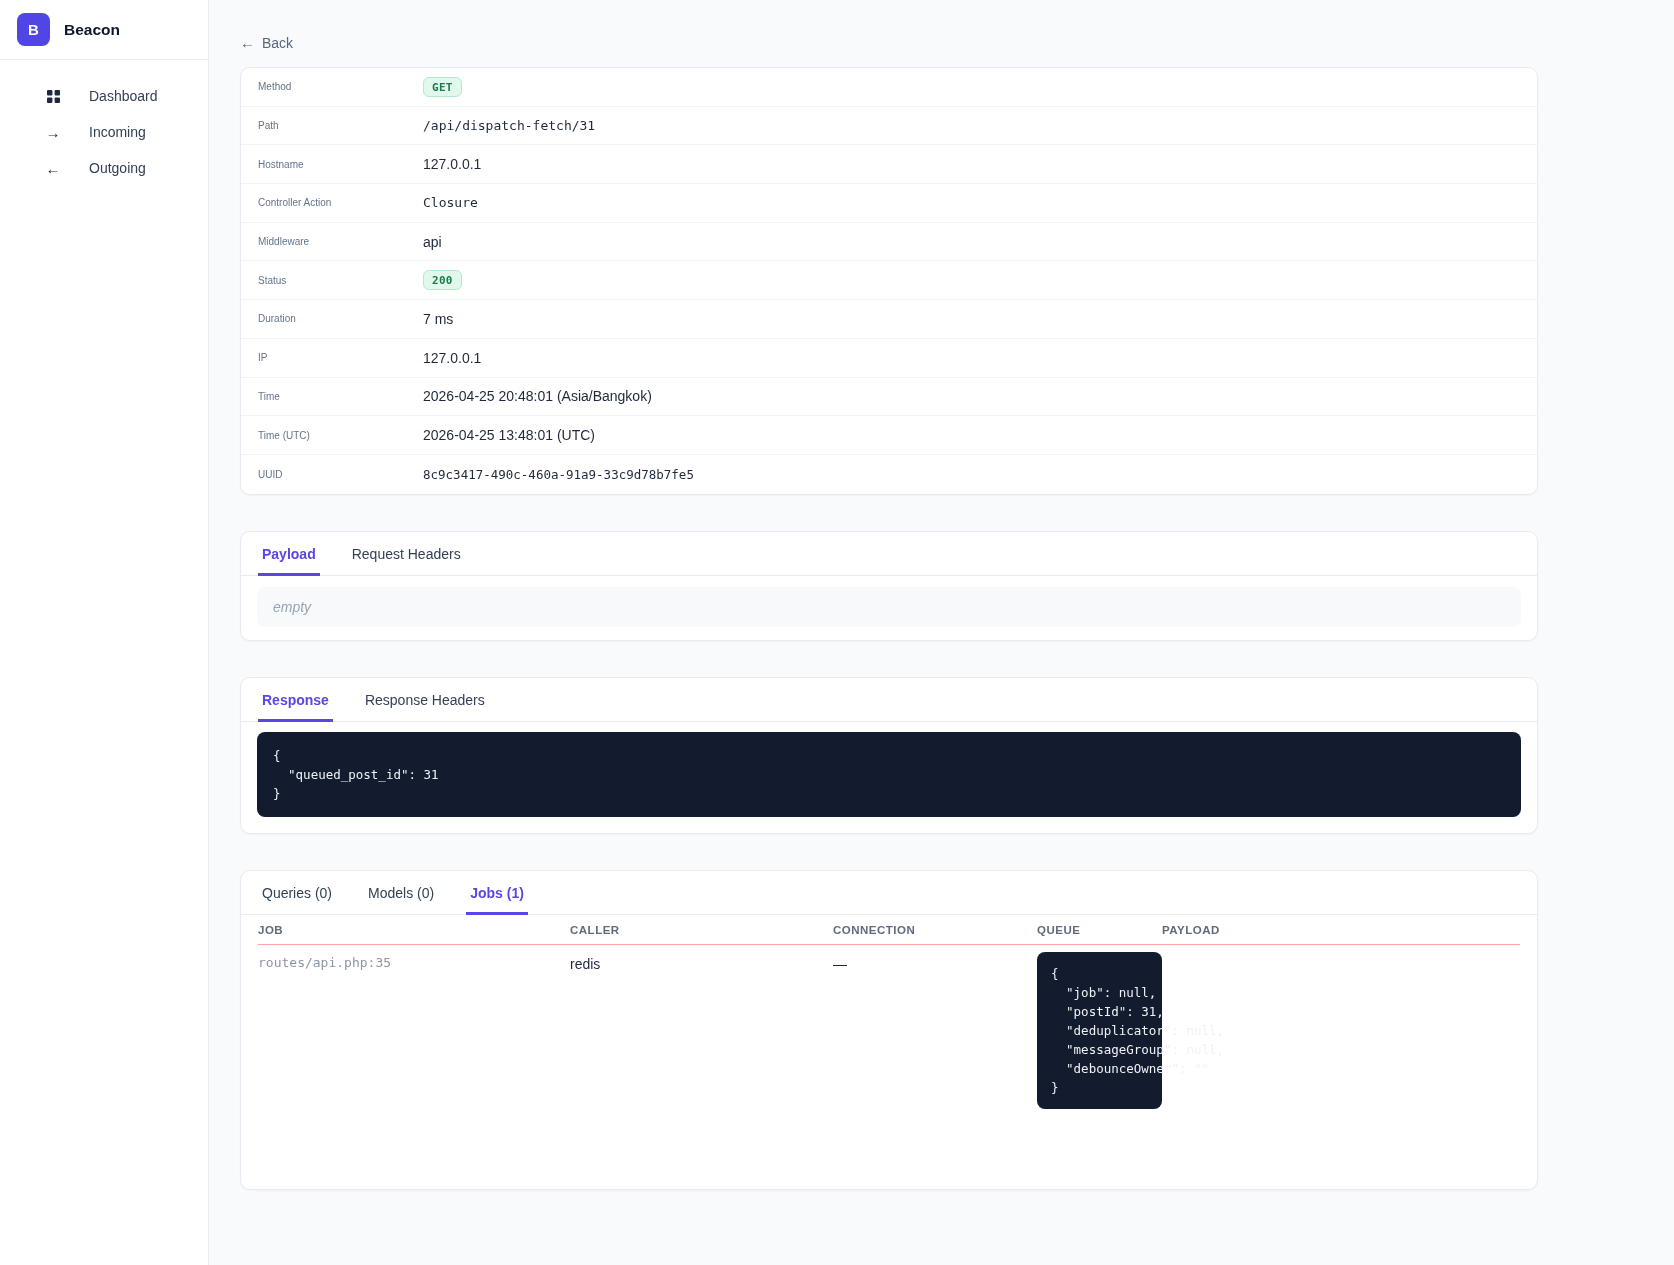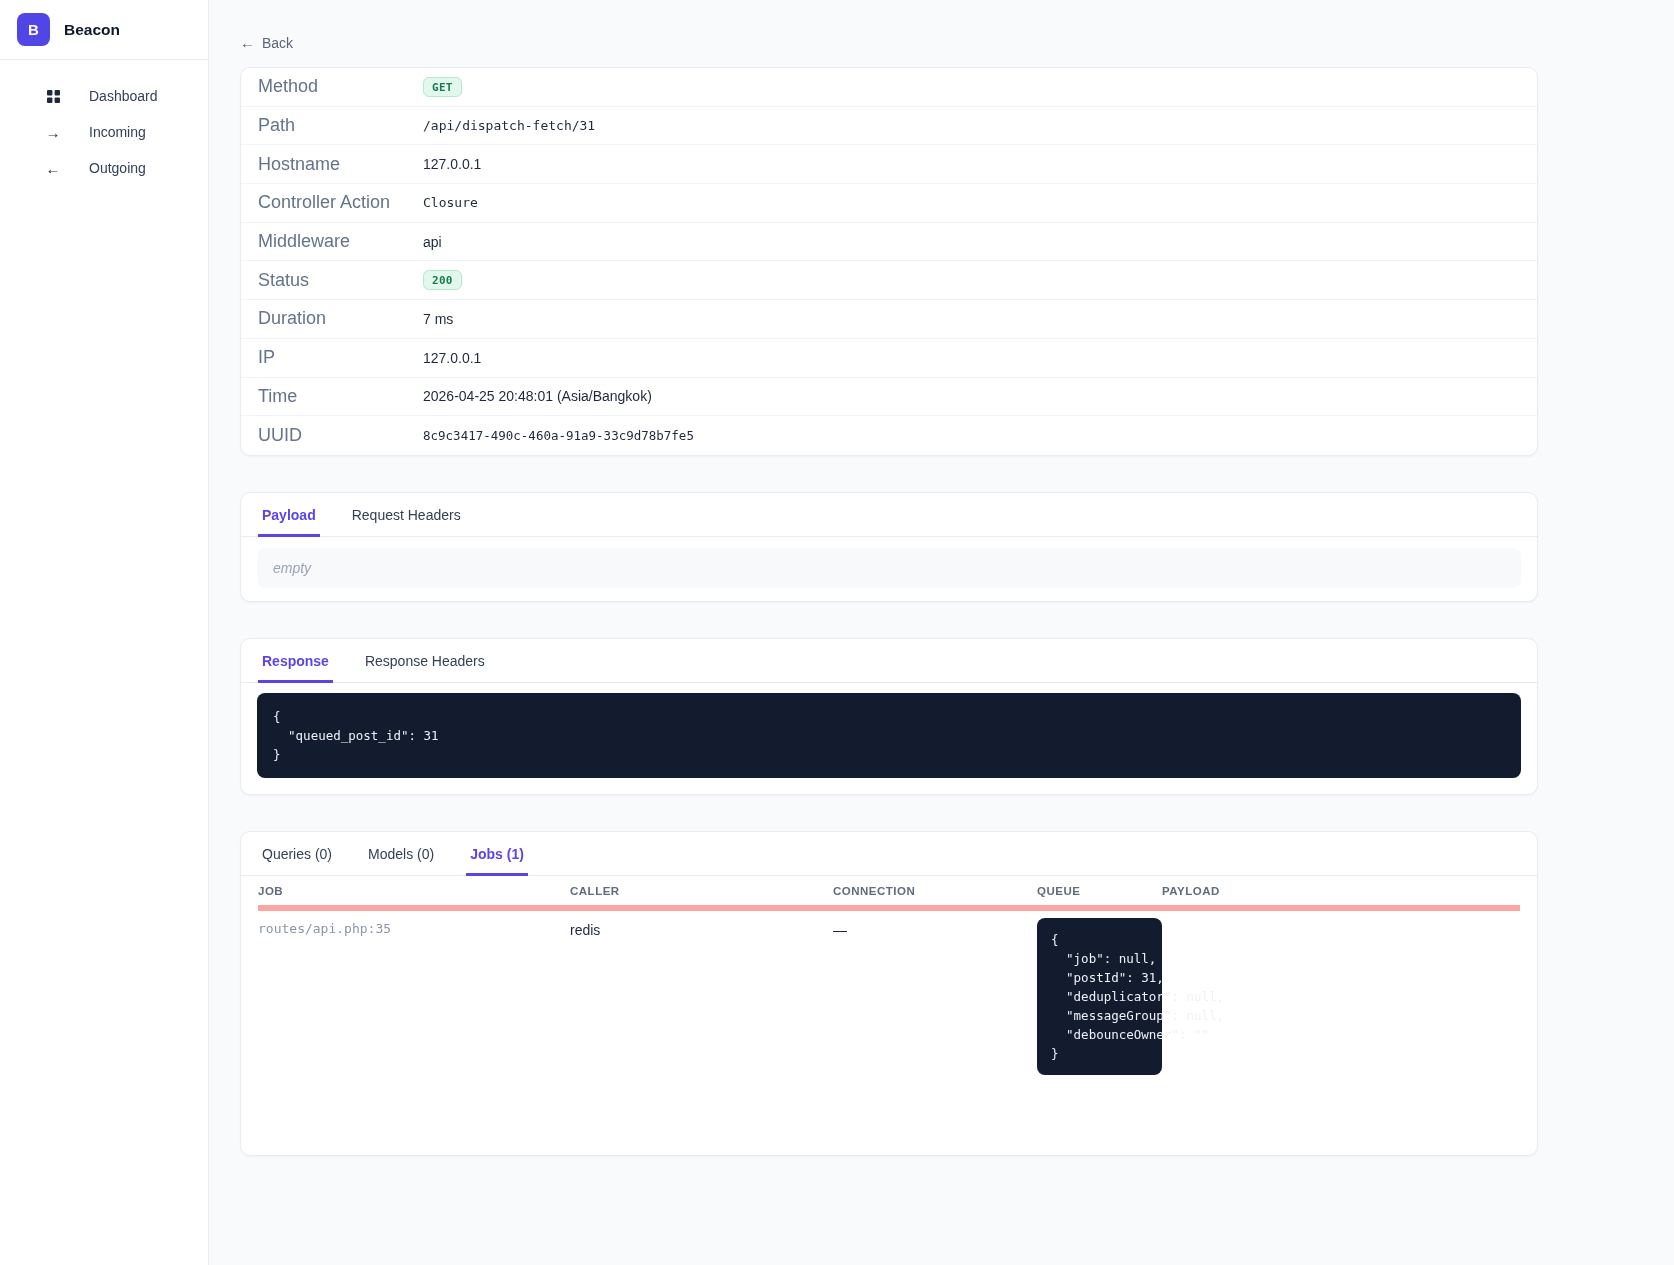--- a/index.html
+++ b/index.html
@@ -63,21 +63,21 @@
 
   
   .drow {
     display: flex; align-items: center;
     height: 38.7px;
     border-bottom: 1px solid #f0f3f8;
   }
   .drow:last-child { border-bottom: none; }
   .dlabel {
     width: 182px; padding-left: 17px; flex: none;
-    font-size: 18px; color: #64748b;
+    font-size: 10px; color: #64748b;
   }
   .dvalue { font-size: 14px; color: #1e293b; }
   .dvalue.mono { font-size: 13px; }
   .dvalue.mono-sm { font-family: "DejaVu Sans Mono", monospace; font-size: 12.5px; }
   .badge {
     display: inline-block; padding: 3px 8px 2px;
     background: #e3f8ec; border: 1px solid #b5e9cc; border-radius: 6px;
     color: #177d4e; font-size: 11px; font-weight: 700; letter-spacing: 0.3px;
     font-family: "DejaVu Sans Mono", monospace;
   }
@@ -106,21 +106,21 @@
     font-family: "DejaVu Sans Mono", monospace;
     font-size: 12.5px; line-height: 19px; white-space: pre;
   }
 
   
   .jtable { padding: 0 17px; }
   .jhead, .jrow {
     display: grid;
     grid-template-columns: 312px 263px 204px 125px 1fr;
   }
-  .jhead { border-bottom: 6px solid #fca5a5; }
+  .jhead { border-bottom: 1px solid #fca5a5; }
   .jhead > div {
     padding: 9px 0 8px;
     font-size: 11.5px; font-weight: 700; letter-spacing: 0.5px;
     color: #5f6b7d; text-transform: uppercase;
   }
   .jrow { padding-bottom: 80px; }
   .jcell { padding-top: 11px; font-size: 14px; color: #1e293b; }
   .jcell.job { font-family: "DejaVu Sans Mono", monospace; font-size: 13px; padding-top: 10px; }
   .jcell.caller { font-family: "DejaVu Sans Mono", monospace; font-size: 13px; color: #8b95a6; padding-top: 10px; }
   .jcell.payload { padding-top: 7px; }
@@ -201,20 +201,24 @@
       </div>
       <div class="drow">
         <div class="dlabel">IP</div>
         <div class="dvalue">127.0.0.1</div>
       </div>
       <div class="drow">
         <div class="dlabel">Time</div>
         <div class="dvalue">2026-04-25 20:48:01 (Asia/Bangkok)</div>
       </div>
       <div class="drow">
+        <div class="dlabel">Time (UTC)</div>
+        <div class="dvalue">2026-04-25 13:48:01 (UTC)</div>
+      </div>
+      <div class="drow">
         <div class="dlabel">UUID</div>
         <div class="dvalue mono-sm">8c9c3417-490c-460a-91a9-33c9d78b7fe5</div>
       </div>
     </section>
 
     
     <section class="card">
       <div class="tabs">
         <div class="tab active">Payload</div>
         <div class="tab">Request Headers</div>

